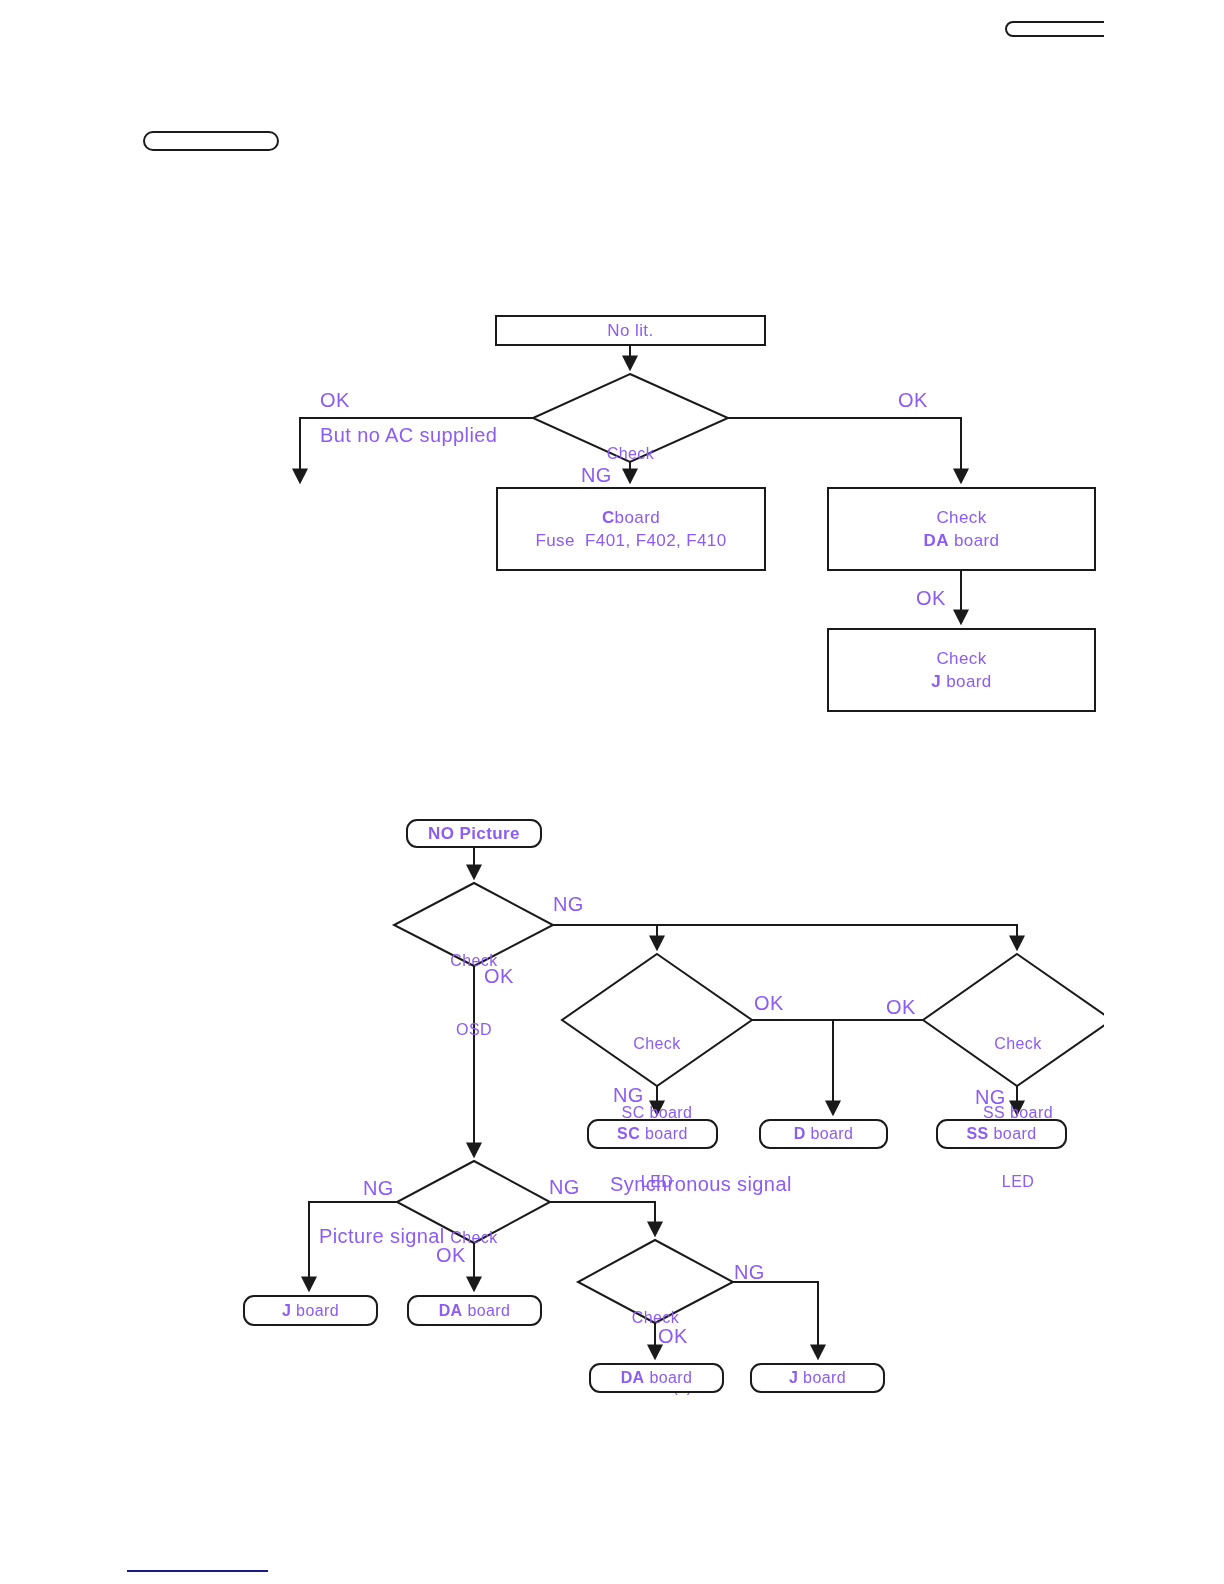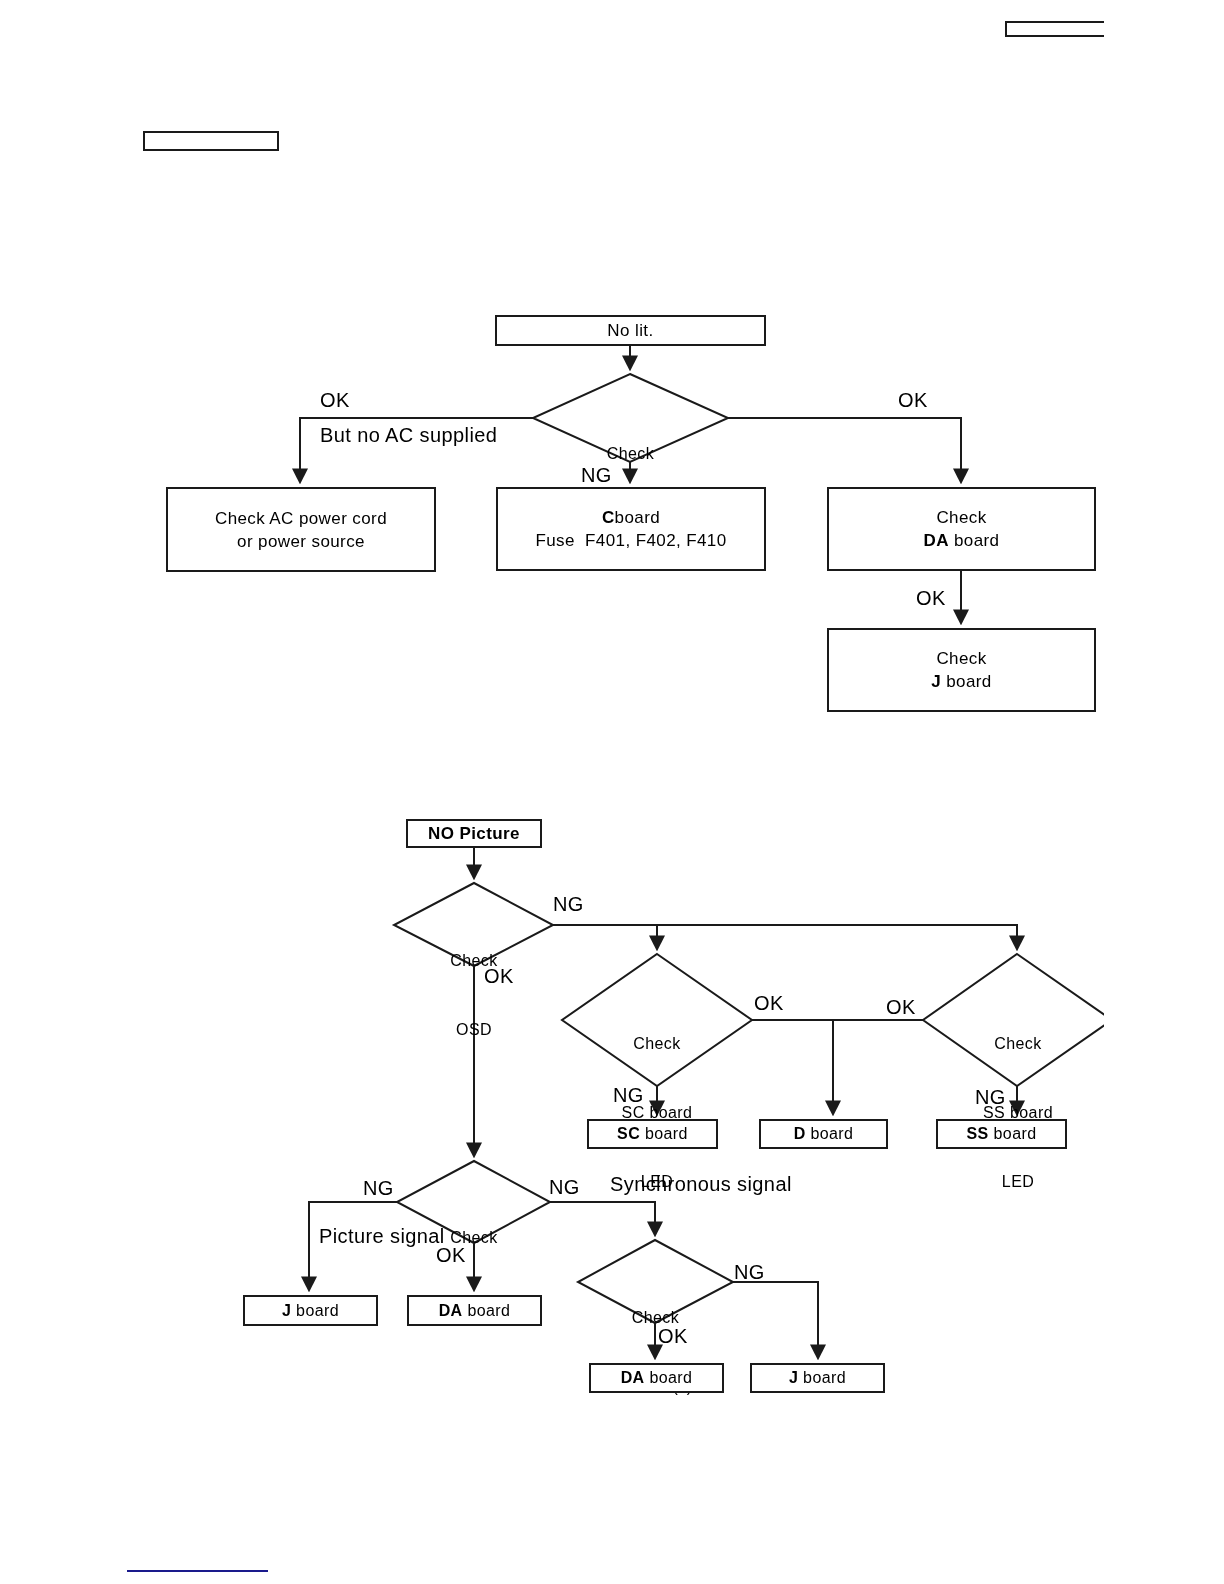--- a/index.html
+++ b/index.html
@@ -1,26 +1,26 @@
 <!DOCTYPE html>
 <html><head>
 <meta charset="utf-8">
 <style>
   html,body { margin:0; padding:0; background:#ffffff; }
   .page {
     position:relative; width:1104px; height:1584px; background:#ffffff;
-    font-family:"Liberation Sans", sans-serif; color:#000000; overflow:hidden;
+    font-family:"Liberation Sans", sans-serif; color:#8b5cf6; overflow:hidden;
   }
   .layer { position:absolute; left:0; top:0; }
   .box {
     position:absolute; box-sizing:border-box; border:2px solid #1a1a1a; background:#ffffff;
     display:flex; flex-direction:column; align-items:center; justify-content:center;
     text-align:center; font-size:17px; line-height:23px; letter-spacing:0.4px;
   }
-  .box.sm { font-size:16px; line-height:20px; }
+  .box.sm { font-size:16px; line-height:20px;border-radius:11px; }
   .box .bline { white-space:pre; }
   .box .bline b { font-weight:bold; }
   .dtext {
     position:absolute; text-align:center; font-size:16px; line-height:23px;
     letter-spacing:0.4px; white-space:pre;
   }
   .lbl { position:absolute; font-size:20px; letter-spacing:0.4px; white-space:pre; }
   .underline { position:absolute; height:2px; }
 </style>
 </head>
@@ -83,24 +83,20 @@
     <div>Check</div>
     <div>P board</div>
   </div>
 
   <div class="lbl" style="left:320px; top:389px;">OK</div>
   <div class="lbl" style="left:320px; top:424px;text-align:center;">But no AC supplied</div>
   <div class="lbl" style="left:898px; top:389px;">OK</div>
   <div class="lbl" style="left:581px; top:464px;">NG</div>
   <div class="lbl" style="left:916px; top:587px;">OK</div>
 
-  <div class="box" style="left:166px; top:487px; width:270px; height:85px;">
-    <div class="bline"><b></b><span>Check AC power cord</span></div>
-    <div class="bline"><b></b><span>or power source</span></div>
-  </div>
 
   <div class="box" style="left:496px; top:487px; width:270px; height:84px;">
     <div class="bline"><b>C</b><span>board</span></div>
     <div class="bline"><b></b><span>Fuse  F401, F402, F410</span></div>
   </div>
 
   <div class="box" style="left:827px; top:487px; width:269px; height:84px;">
     <div class="bline"><b></b><span>Check</span></div>
     <div class="bline"><b>DA</b><span> board</span></div>
   </div>

